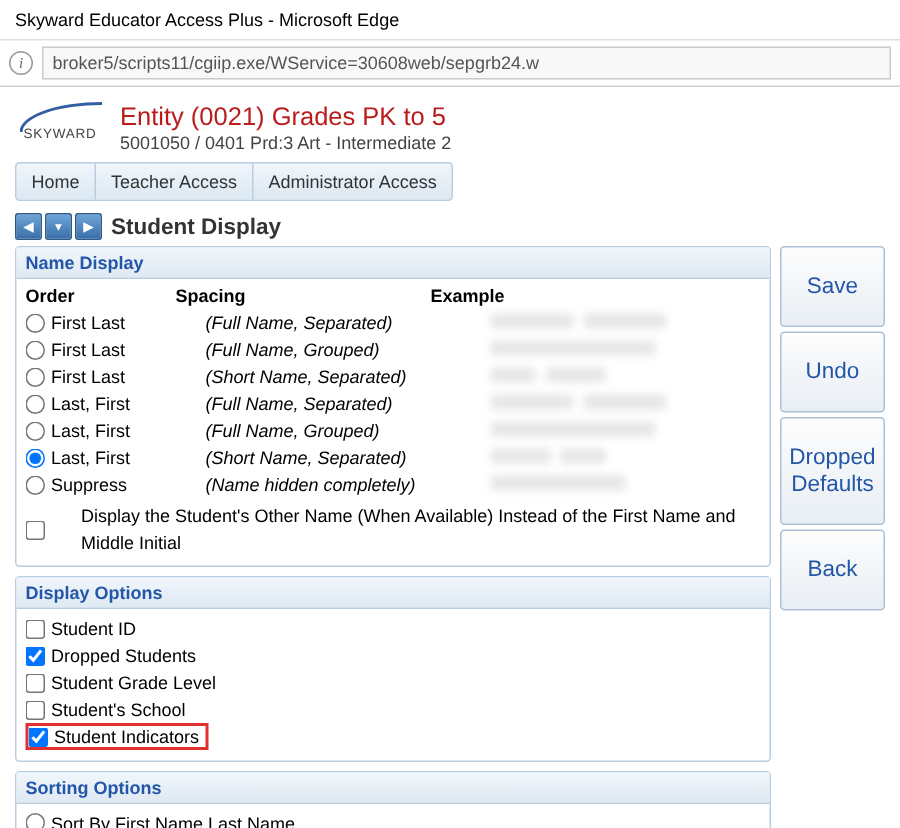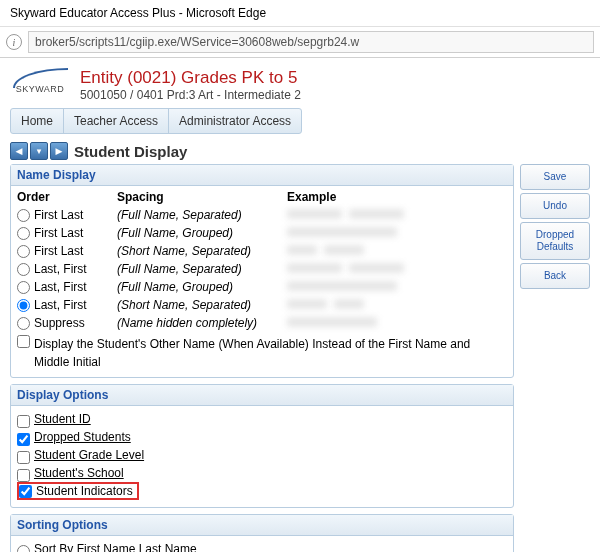--- a/index.html
+++ b/index.html
@@ -130,23 +130,23 @@
   .side-col {
     width: 70px;
     display: flex;
     flex-direction: column;
     gap: 3px;
   }
   .side-btn {
     background: linear-gradient(#fdfdfd, #e8eef4);
     border: 1px solid #aac0d6;
     border-radius: 3px;
-    padding: 6px 2px;
+    padding: 17px 2px;
     text-align: center;
-    font-size: 10px;
+    font-size: 15px;
     color: #2356a8;
     cursor: pointer;
     line-height: 1.2;
   }
 
   .panel {
     border: 1px solid #b8cde0;
     border-radius: 3px;
     margin-bottom: 6px;
     background: #fff;
@@ -167,38 +167,39 @@
     display: flex;
     font-weight: bold;
     padding-bottom: 2px;
   }
   .nd-col1 { width: 100px; }
   .nd-col2 { width: 170px; }
   .nd-col3 { flex: 1; }
 
   .nd-row {
     display: flex;
-    align-items: flex-start;
+    align-items: center;
     line-height: 1.5;
+    gap: 20px;
   }
   .nd-row .nd-col2 { font-style: italic; }
   .nd-row .nd-col3 .ex {
     background: #e6e6e6;
     color: transparent;
     filter: blur(3px);
     height: 10px;
     display: inline-block;
     border-radius: 2px;
   }
   .nd-radio, .nd-check {
     margin-right: 4px;
     vertical-align: middle;
   }
 
-  .opt-row { line-height: 1.5; display: flex; align-items: flex-end; text-decoration: underline; }
+  .opt-row { line-height: 1.5; display: flex; align-items: center; }
   .opt-row input { margin-right: 4px; }
 
   .highlight-row {
     border: 2px solid #e03030;
     display: inline-flex;
     align-items: center;
     padding: 0 4px 0 0;
   }
 </style>
 </head>

